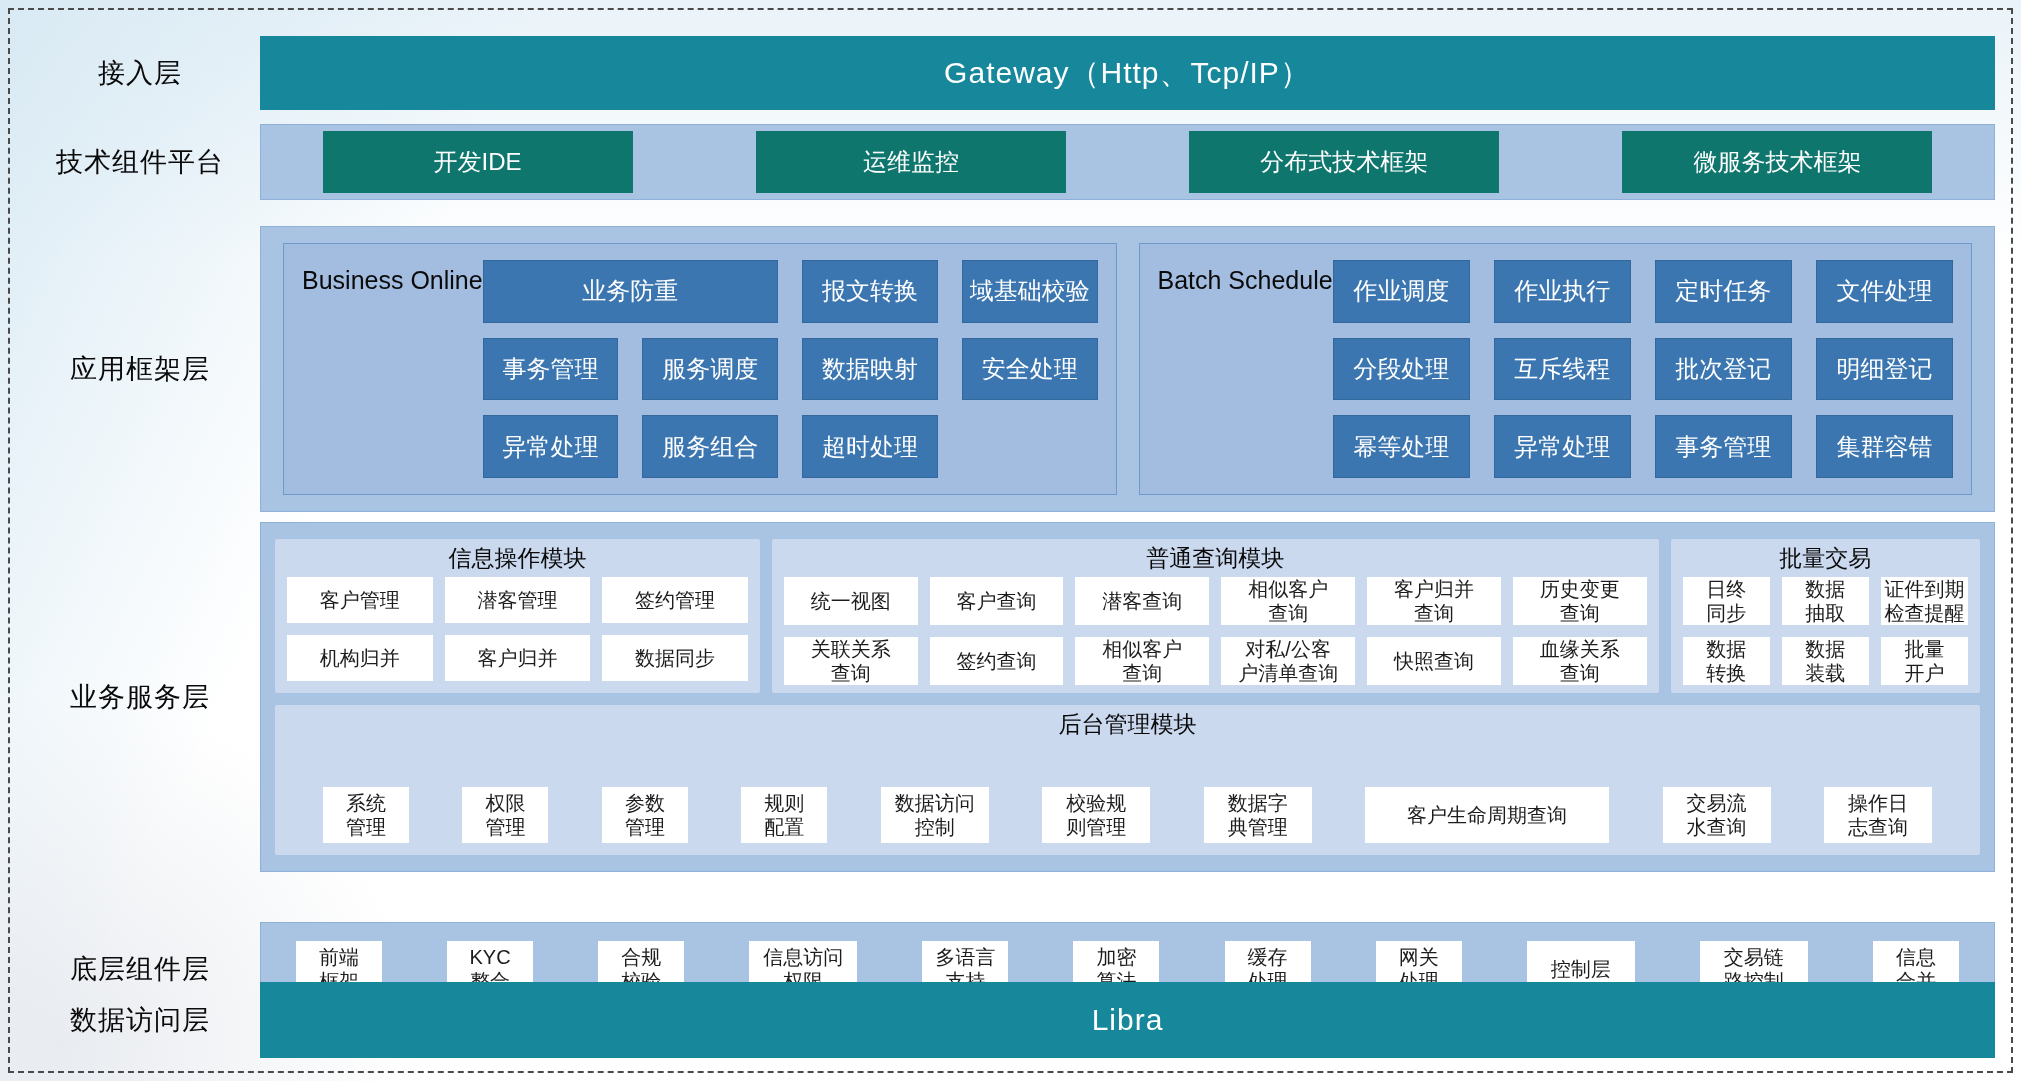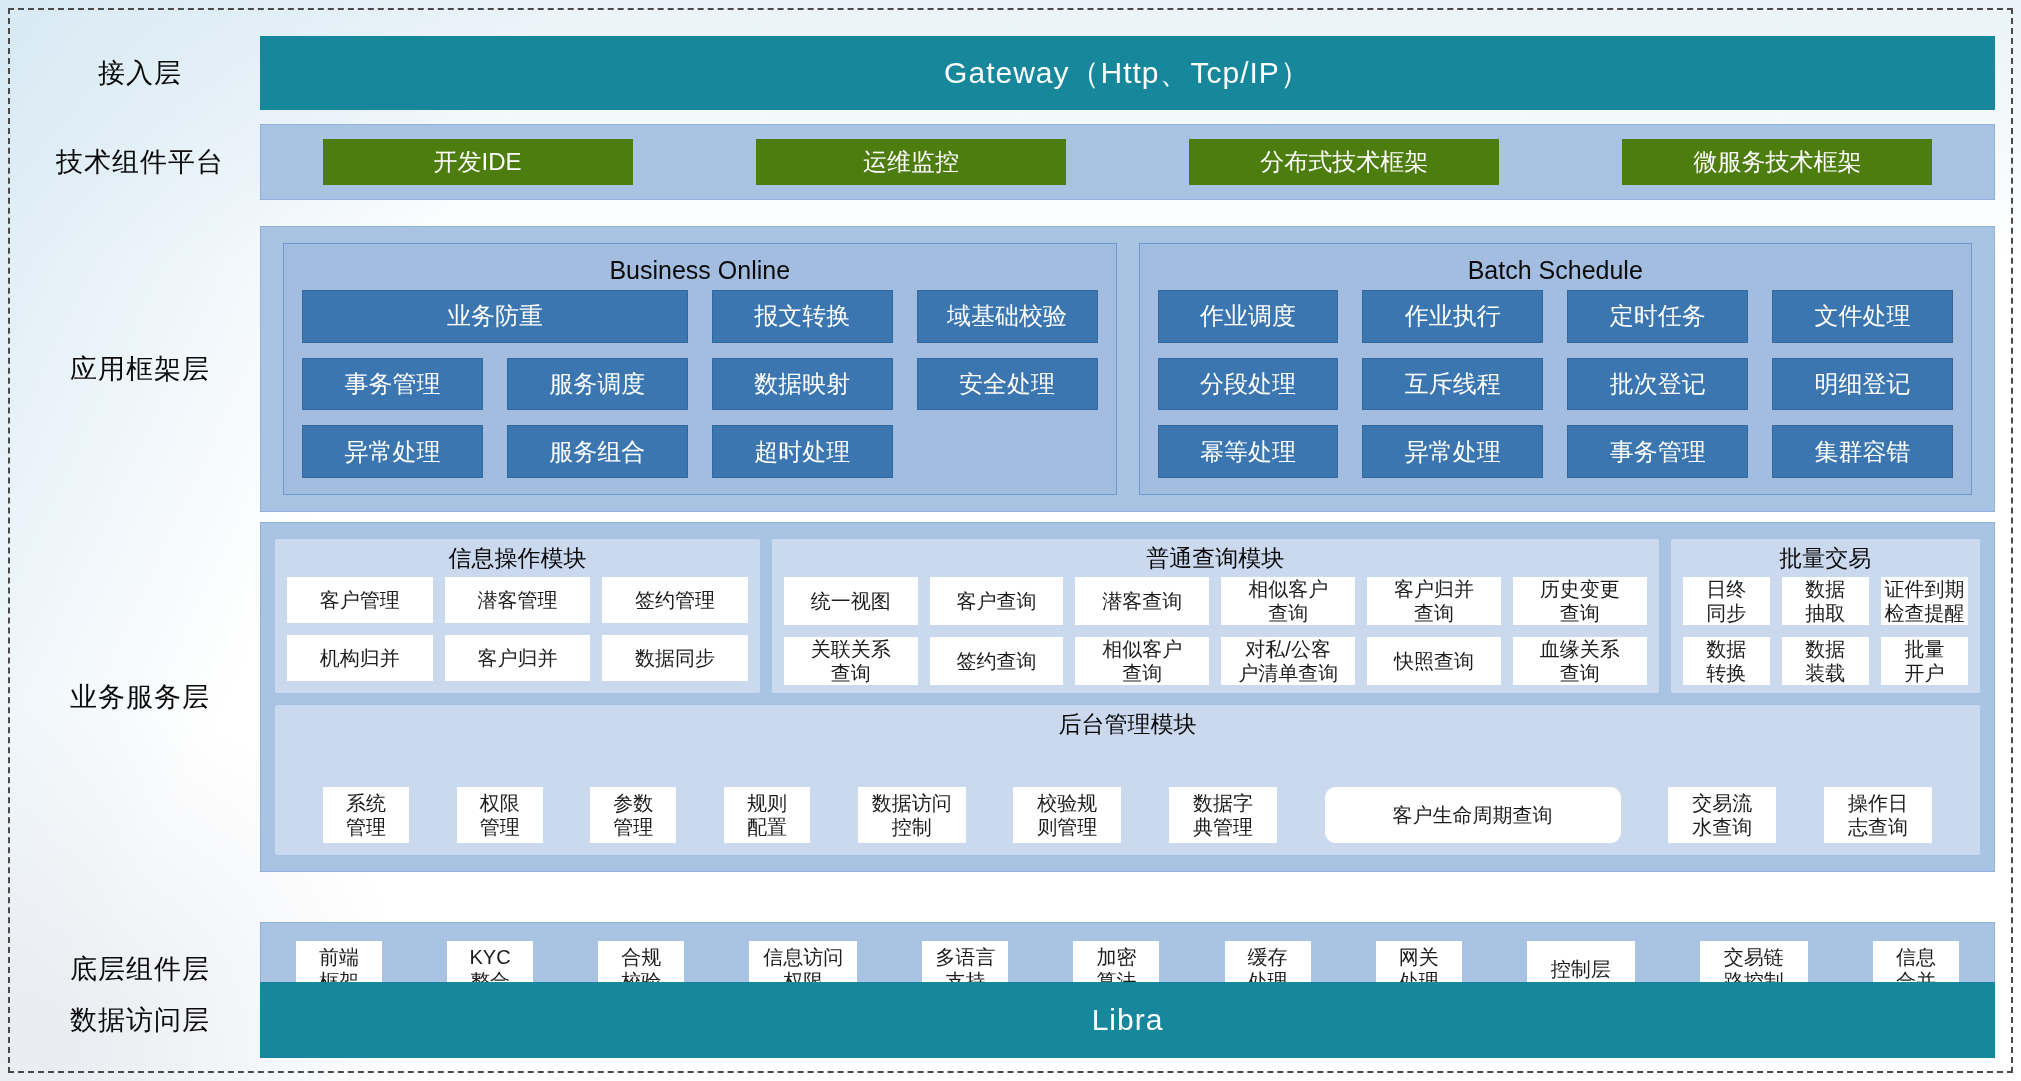--- a/index.html
+++ b/index.html
@@ -39,40 +39,40 @@
     font-size:30px; letter-spacing:1px;
   }
 
   
   .tech-strip {
     background:#a9c3e3;
     border:1px solid #8fb0d8;
     display:flex; align-items:center; justify-content:space-around;
   }
   .dark-btn {
-    width:310px; height:46px;
-    background:#4d7c0f; color:#fff;
+    width:310px; height:62px;
+    background:#0f766e; color:#fff;
     display:flex; align-items:center; justify-content:center;
     font-size:24px;
     text-align:right;
   }
 
   
   .app-container {
     background:#a9c3e3;
     border:1px solid #8fb0d8;
     padding:16px 22px;
     display:flex; gap:22px;
   }
   .panel {
     flex:1 1 0;
     background:#a3bde0;
     border:1px solid #6e9acb;
-    padding:6px 18px 16px;
-    display:flex; flex-direction:column;
+    padding:16px 18px 16px;
+    display:flex; flex-direction:row;
   }
   .panel-title {
     height:40px; line-height:40px;
     text-align:center; font-size:25px; color:#0a0a0a;
   }
   .panel-grid {
     flex:1;
     display:grid;
     grid-template-columns:repeat(4,1fr);
     grid-auto-rows:1fr;
@@ -121,21 +121,21 @@
   }
   .admin-module { flex:0 0 112px; }
   .admin-row {
     flex:1; display:flex; align-items:center; justify-content:space-between;
     padding:0 36px;
     margin-top:44px;
   }
   .admin-row .cell, .base-strip .cell { height:56px; }
   .w-sm { width:86px; }
   .w-md { width:108px; }
-  .w-lg { width:296px;border-radius:11px; }
+  .w-lg { width:244px; }
 
   
   .base-strip {
     background:#a9c3e3;
     border:1px solid #8fb0d8;
     display:flex; align-items:center; justify-content:space-between;
     padding:0 35px;
   }
 </style>
 </head>

